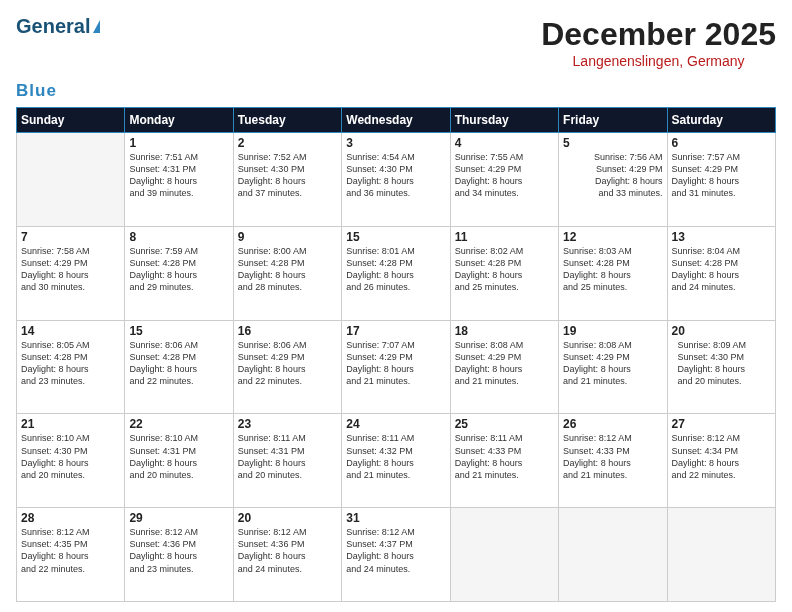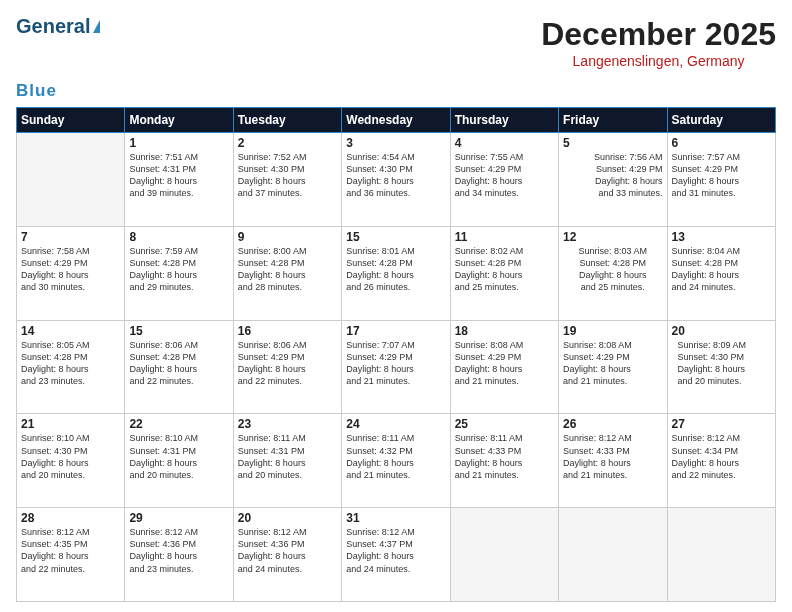--- a/index.html
+++ b/index.html
@@ -210,21 +210,21 @@
           </td>
           <td>
             <span class="day-num">11</span>
             <div class="day-info" style="white-space: pre-line;">Sunrise: 8:02 AM
 Sunset: 4:28 PM
 Daylight: 8 hours
 and 25 minutes.</div>
           </td>
           <td>
             <span class="day-num">12</span>
-            <div class="day-info" style="white-space: pre-line; text-align: center;">Sunrise: 8:03 AM
+            <div class="day-info" style="white-space: pre-line;">Sunrise: 8:03 AM
 Sunset: 4:28 PM
 Daylight: 8 hours
 and 25 minutes.</div>
           </td>
           <td>
             <span class="day-num">13</span>
             <div class="day-info" style="white-space: pre-line;">Sunrise: 8:04 AM
 Sunset: 4:28 PM
 Daylight: 8 hours
 and 24 minutes.</div>

